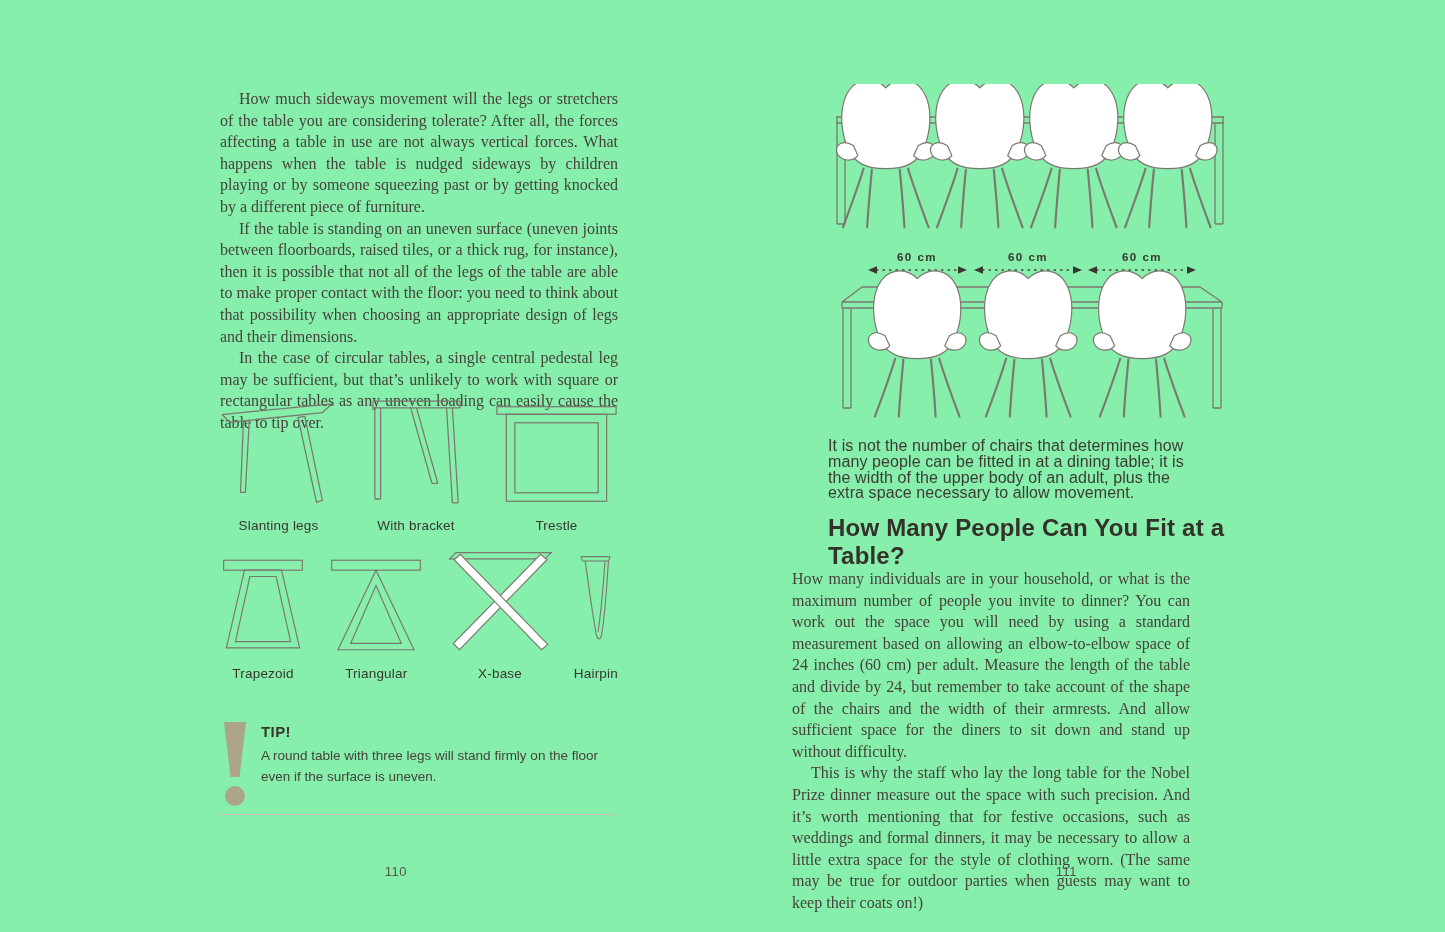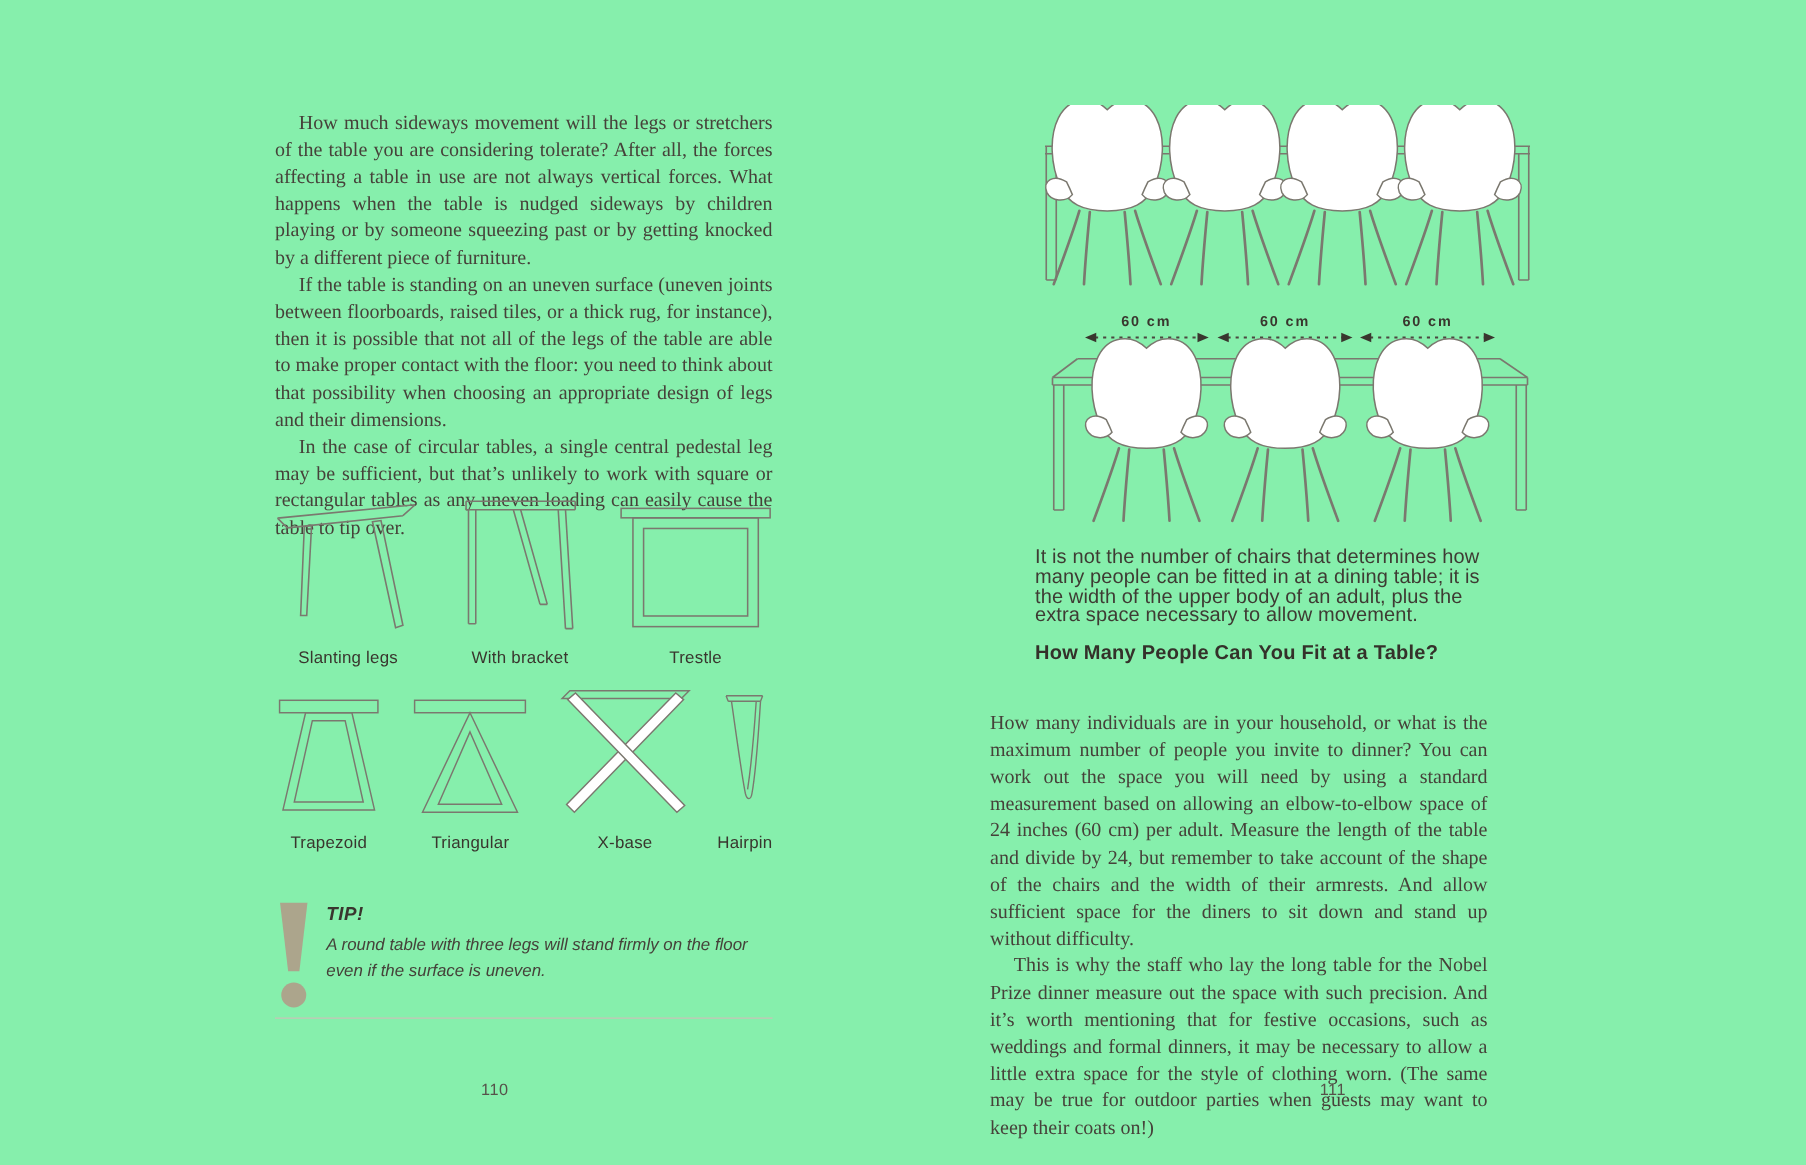--- a/index.html
+++ b/index.html
@@ -33,38 +33,38 @@
 
   
   .left-body{position:absolute;left:220px;top:88px;width:398px;}
   .diag-row{position:absolute;left:220px;width:398px;display:flex;justify-content:space-between;align-items:flex-end;}
   .diag-row1{top:392px;}
   .diag-row2{top:548px;}
   .diag{display:flex;flex-direction:column;align-items:center;}
   .diag-label{
     margin-top:9px;font-size:13.5px;color:#39362e;letter-spacing:.2px;text-align:center;
   }
-  .tip{position:absolute;left:220px;top:722px;width:398px;display:flex;font-style:italic;}
+  .tip{position:absolute;left:220px;top:722px;width:398px;display:flex;}
   .tip-icon{flex:0 0 30px;}
   .tip-text{margin-left:11px;}
   .tip-title{font-size:15px;font-weight:bold;color:#39362e;letter-spacing:.4px;margin:1px 0 6px 0;}
   .tip-body{font-size:13.5px;line-height:20.5px;color:#45423a;}
   .rule{position:absolute;left:220px;top:814px;width:398px;height:1px;background:#c7c3b7;}
 
   
   .illo{position:absolute;}
   .illo1{left:832px;top:84px;width:396px;height:150px;}
   .illo2{left:832px;top:248px;width:396px;height:180px;}
   .caption{
     position:absolute;left:828px;top:438px;width:360px;
     font-size:16px;line-height:15.8px;color:#3e3b33;letter-spacing:.1px;
   }
   .section-heading{
     position:absolute;left:828px;top:514px;width:398px;
-    font-size:16px;font-weight:bold;color:#34312a;letter-spacing:.2px;
+    font-size:24px;font-weight:bold;color:#34312a;letter-spacing:.2px;
   }
   .right-body{position:absolute;left:792px;top:544px;width:398px;margin-top:24px;}
 </style>
 </head>
 <body>
 
 <div class="spread">
 
   <svg width="0" height="0" style="position:absolute" aria-hidden="true">
     <defs>

